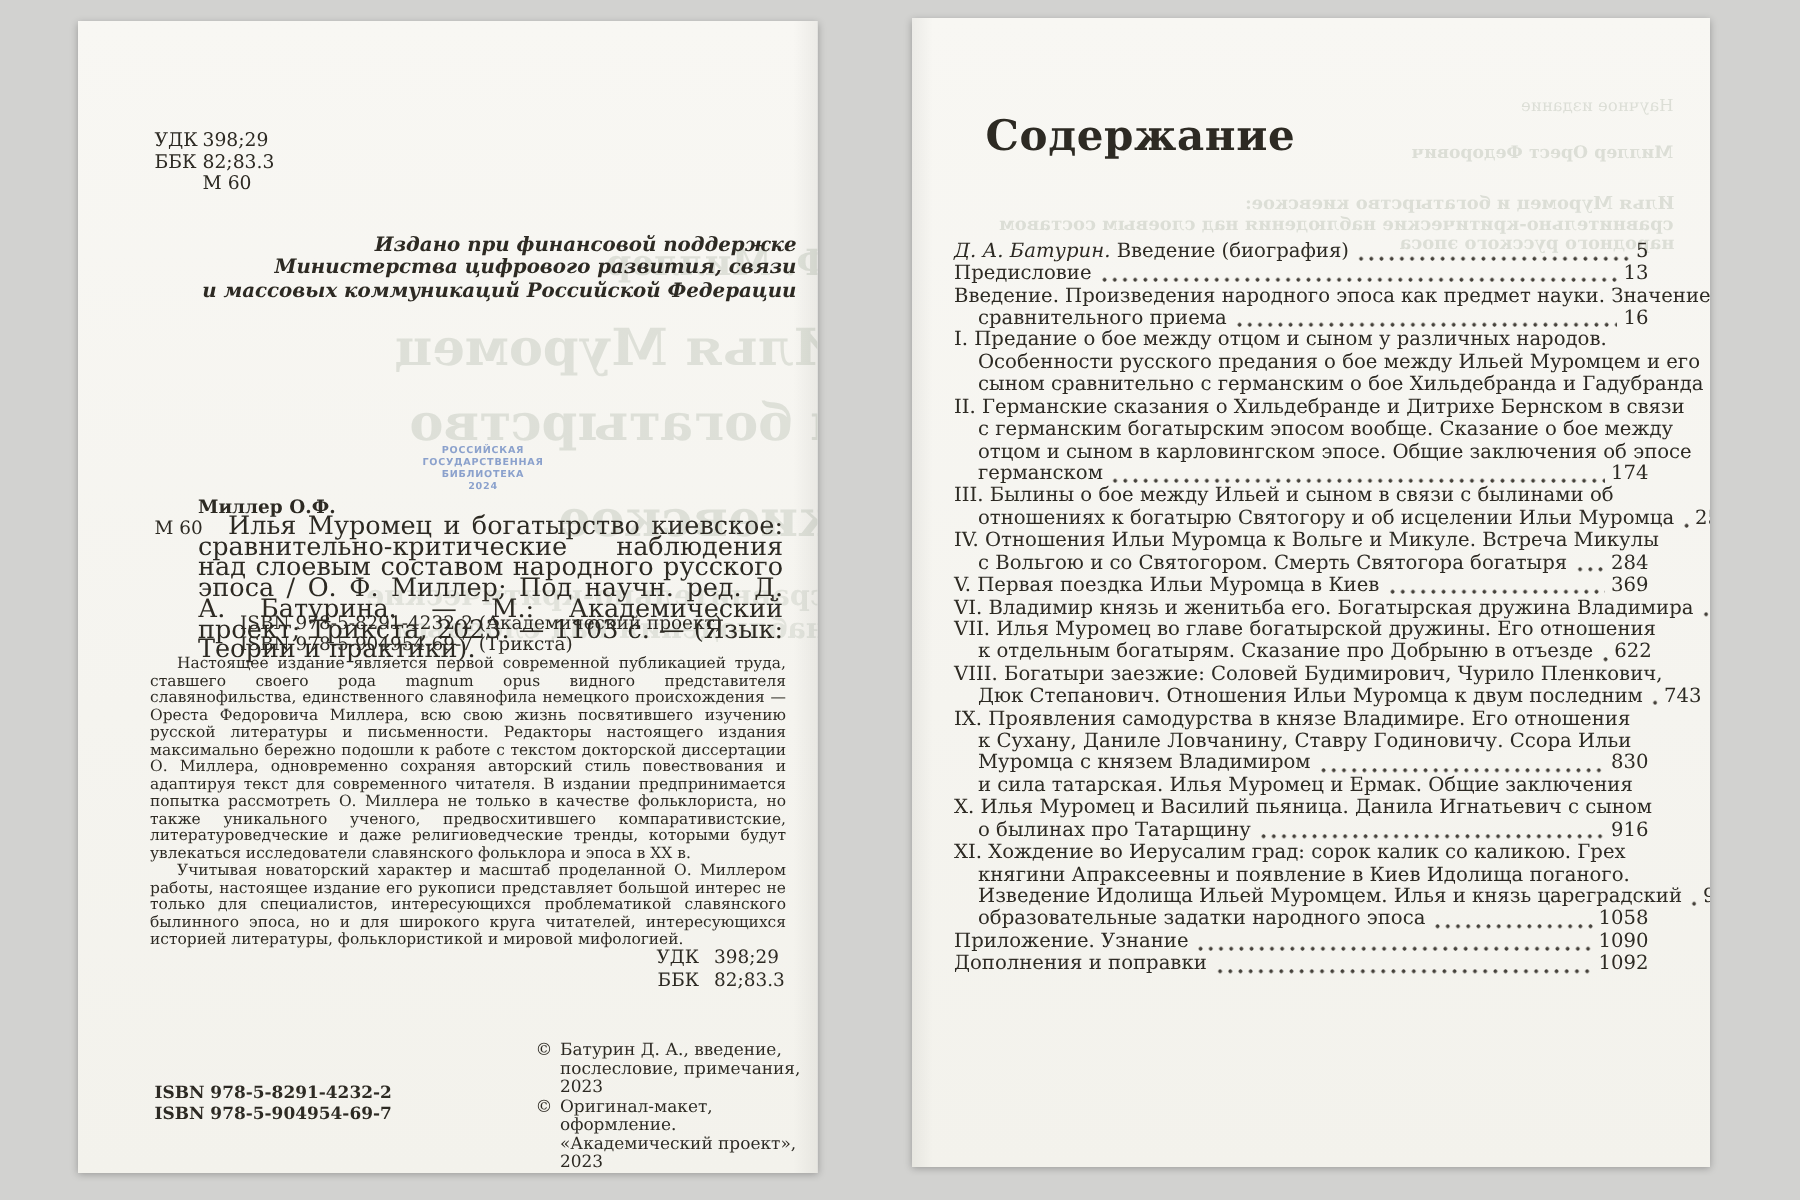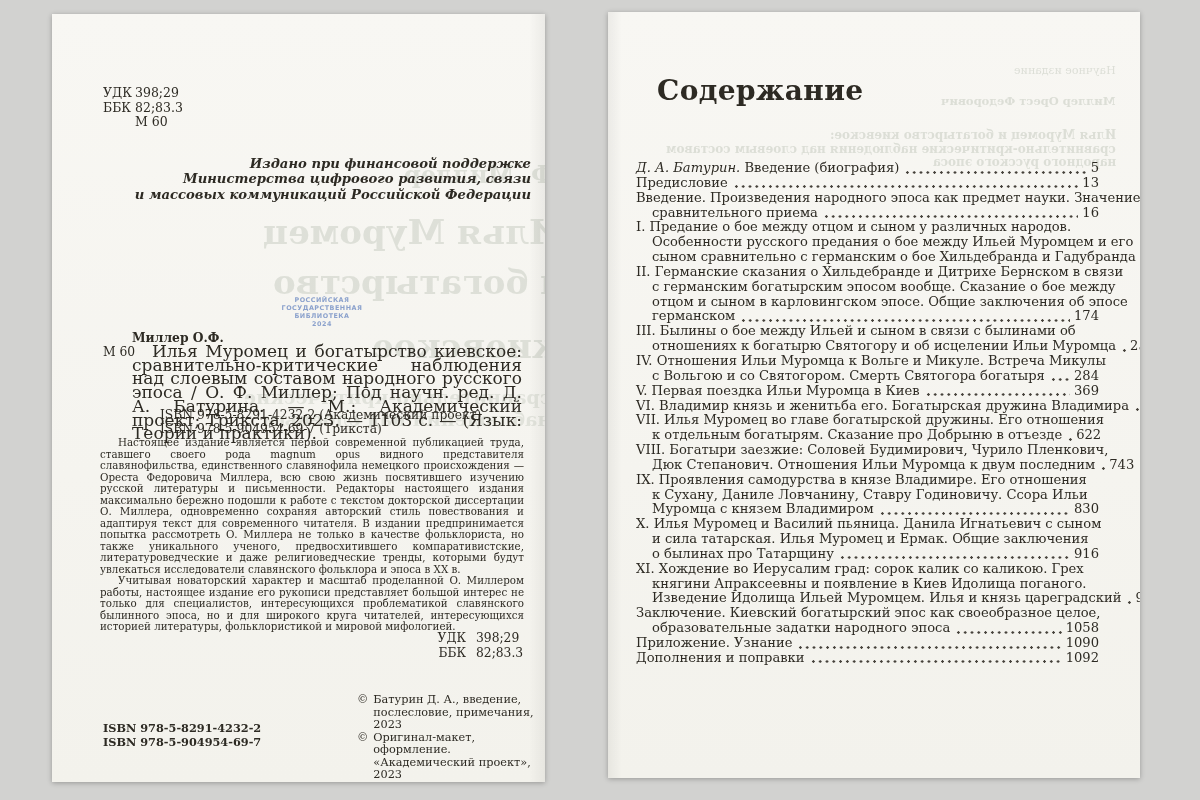--- a/index.html
+++ b/index.html
@@ -270,39 +270,38 @@
         <div class="toc-entry">
           <div class="toc-line">IX. Проявления самодурства в князе Владимире. Его отношения</div>
           <div class="toc-line cont">к Сухану, Даниле Ловчанину, Ставру Годиновичу. Ссора Ильи</div>
           <div class="toc-line cont toc-last">
             <span class="txt">Муромца с князем Владимиром</span>
             <span class="dots"></span>
             <span class="pg">830</span>
           </div>
         </div>
         <div class="toc-entry">
+          <div class="toc-line cont">и сила татарская. Илья Муромец и Ермак. Общие заключения</div>
           <div class="toc-line">X. Илья Муромец и Василий пьяница. Данила Игнатьевич с сыном</div>
-          <div class="toc-line cont">и сила татарская. Илья Муромец и Ермак. Общие заключения</div>
           <div class="toc-line cont toc-last">
             <span class="txt">о былинах про Татарщину</span>
             <span class="dots"></span>
             <span class="pg">916</span>
           </div>
         </div>
         <div class="toc-entry">
           <div class="toc-line">XI. Хождение во Иерусалим град: сорок калик со каликою. Грех</div>
           <div class="toc-line cont">княгини Апраксеевны и появление в Киев Идолища поганого.</div>
           <div class="toc-line cont toc-last">
             <span class="txt">Изведение Идолища Ильей Муромцем. Илья и князь цареградский</span>
             <span class="dots"></span>
             <span class="pg">962</span>
           </div>
         </div>
         <div class="toc-entry">
-          <div class="toc-line">Заключение. Киевский богатырский эпос как своеобразное целое,</div>
           <div class="toc-line cont toc-last">
             <span class="txt">образовательные задатки народного эпоса</span>
             <span class="dots"></span>
             <span class="pg">1058</span>
           </div>
         </div>
         <div class="toc-entry">
           <div class="toc-line toc-last">
             <span class="txt">Приложение. Узнание</span>
             <span class="dots"></span>

